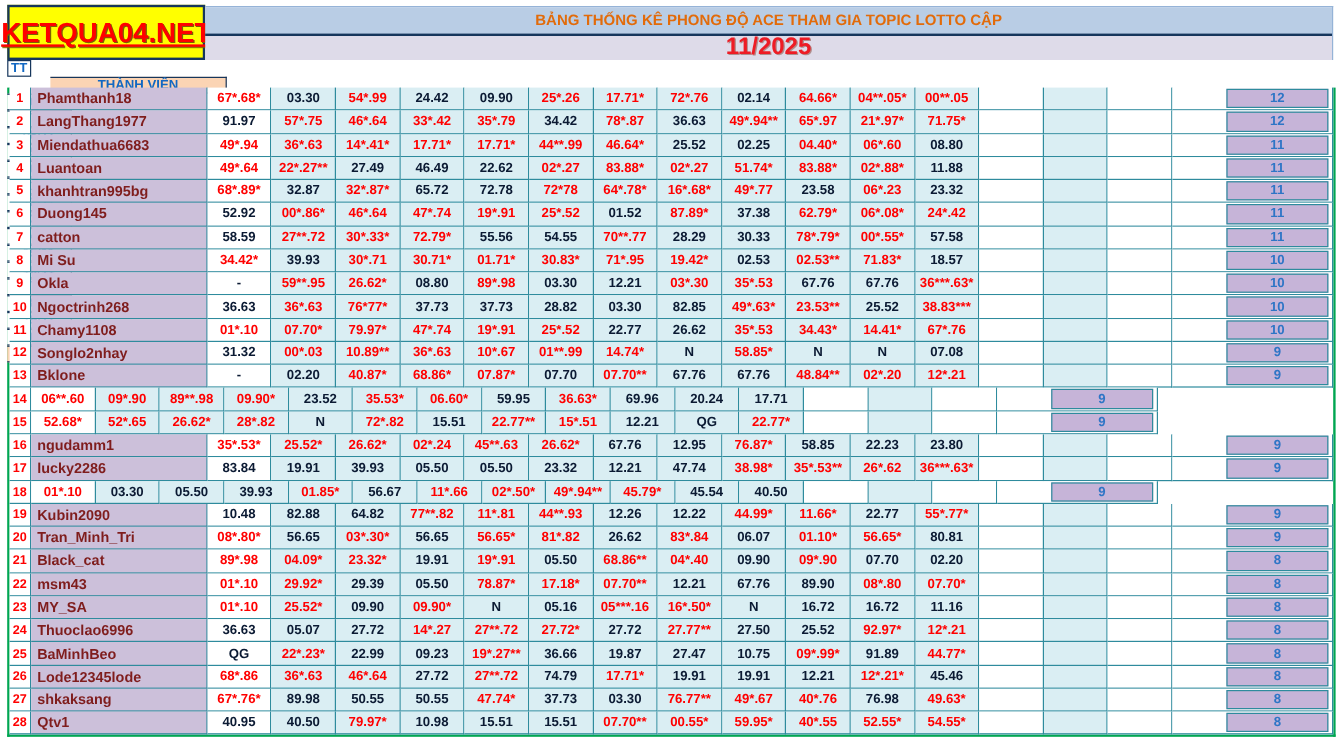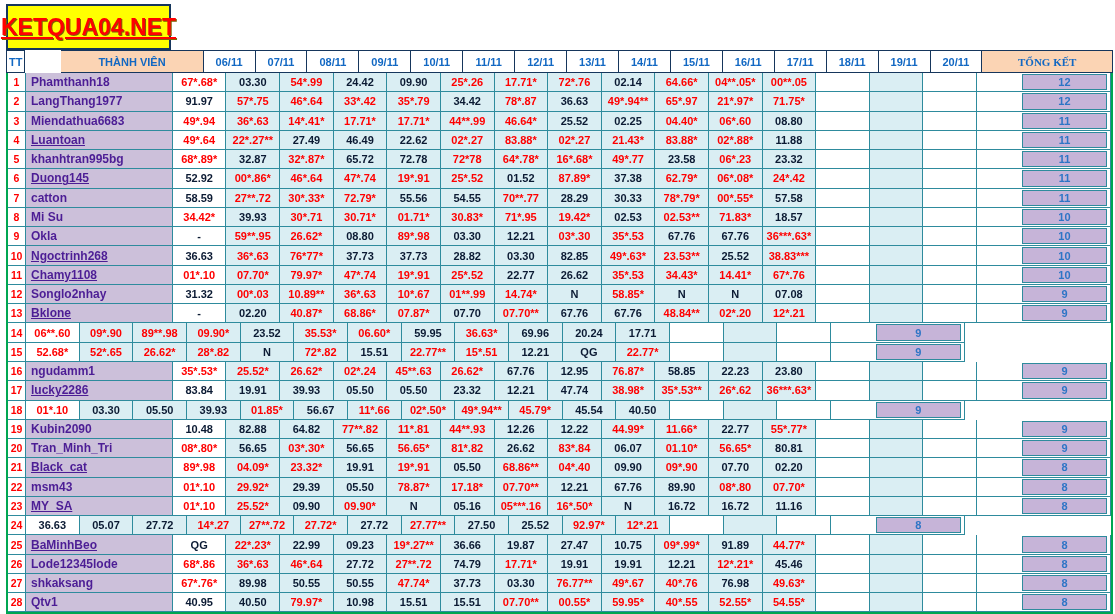--- a/index.html
+++ b/index.html
@@ -13,57 +13,61 @@
   .logo span{font-size:23px;font-weight:bold;color:#ff0000;text-decoration:underline;
              letter-spacing:0px;text-shadow:1px 1px 0 #7f6000;}
   .titles{width:940px;display:flex;flex-direction:column;border-top:1px solid #95b3d7;border-right:1px solid #95b3d7;box-sizing:border-box;}
   .titlerow{height:24px;background:#b9cde5;border-bottom:2px solid #16365c;box-sizing:border-box;
             display:flex;align-items:center;justify-content:center;
             color:#e26b0a;font-weight:bold;font-size:12.5px;}
   .monthrow{height:20px;background:#dedbe9;display:flex;align-items:center;justify-content:center;
             color:#ee1c25;font-weight:bold;font-size:20px;text-shadow:1px 1px 0 #b08d8d;}
 
   
-  .headrow{display:flex;width:1107px;height:23px;}
+  .headrow{display:flex;width:1107px;height:23px;flex-direction:column;}
   .h{box-sizing:border-box;border:1px solid #16365c;border-left-width:0;
      display:flex;align-items:center;justify-content:center;
      font-weight:bold;font-size:11px;color:#1268c3;background:#ffffff;}
   .h.first{border-left-width:1px;}
   .h.tt{width:20px;}
   .h.member{width:147px;background:#fbd4b4;margin-left:36px;}
   .h.date{width:53.67px;}
   .h.total{width:135px;background:#fbd4b4;font-family:Liberation Serif, serif;}
 
   
   .grid{width:1107px;border-left:2px solid #00a651;border-right:2px solid #00a651;
         border-bottom:2px solid #00a651;box-sizing:border-box;}
   .row{display:flex;height:19.28px;}
   .cell{box-sizing:border-box;border-right:1px solid #2e8b9d;border-bottom:1px solid #2e8b9d;
         display:flex;align-items:center;justify-content:center;
         font-weight:bold;font-size:11px;color:#0b1a33;background:#ffffff;overflow:hidden;white-space:nowrap;}
   .cell.tt{width:18px;color:#ff0000;font-size:10.5px;}
   .cell.name{width:147px;justify-content:flex-start;padding-left:5px;background:#ccc0da;
-             color:#4c1d95;font-size:12px;}
-  .cell.name.link{text-decoration:underline;}
+             color:#7f1d1d;font-size:12px;}
+  .cell.name.link{}
   .cell.val{width:53.67px;background:#daeef3;}
   .cell.val.wbg{background:#ffffff;}
   .cell.val.red{color:#ff0000;}
   .cell.tk{width:134px;background:#ffffff;padding:0;}
   .tkbox{margin:1px 3px 1px 45px;flex:1;align-self:stretch;background:#c6b4d8;
          border:1px solid #2e8b9d;display:flex;align-items:center;justify-content:center;
          color:#2e75c6;font-weight:bold;font-size:11px;box-sizing:border-box;}
 </style>
 </head>
 <body>
 
 <div class="wrap">
 
   <div class="topband">
     <div class="logo">
       <span>KETQUA04.NET</span>
+    </div>
+    <div class="titles">
+      <div class="titlerow">BẢNG THỐNG KÊ PHONG ĐỘ ACE THAM GIA TOPIC  LOTTO CẬP</div>
+      <div class="monthrow">11/2025</div>
     </div>
   </div>
 
   <div class="headrow">
     <div class="h tt first">TT</div>
     <div class="h member">THÀNH VIÊN</div>
 
     <div class="h date">06/11</div>
       <div class="h date">07/11</div>
       <div class="h date">08/11</div>
@@ -153,21 +157,21 @@
         <div class="cell tt">4</div>
         <div class="cell name link">Luantoan</div>
         <div class="cell val wbg red">49*.64</div>
         <div class="cell val red">22*.27**</div>
         <div class="cell val">27.49</div>
         <div class="cell val">46.49</div>
         <div class="cell val">22.62</div>
         <div class="cell val red">02*.27</div>
         <div class="cell val red">83.88*</div>
         <div class="cell val red">02*.27</div>
-        <div class="cell val red">21.43*</div>
+        <div class="cell val red">51.74*</div>
         <div class="cell val red">83.88*</div>
         <div class="cell val red">02*.88*</div>
         <div class="cell val">11.88</div>
         <div class="cell val wbg"></div>
         <div class="cell val"></div>
         <div class="cell val wbg"></div>
         <div class="cell tk">
           <div class="tkbox">11</div>
         </div>
       </div>
@@ -581,20 +585,21 @@
         <div class="cell val">11.16</div>
         <div class="cell val wbg"></div>
         <div class="cell val"></div>
         <div class="cell val wbg"></div>
         <div class="cell tk">
           <div class="tkbox">8</div>
         </div>
       </div>
       <div class="row">
         <div class="cell tt">24</div>
+        <div class="cell name">Thuoclao6996</div>
         <div class="cell val wbg">36.63</div>
         <div class="cell val">05.07</div>
         <div class="cell val">27.72</div>
         <div class="cell val red">14*.27</div>
         <div class="cell val red">27**.72</div>
         <div class="cell val red">27.72*</div>
         <div class="cell val">27.72</div>
         <div class="cell val red">27.77**</div>
         <div class="cell val">27.50</div>
         <div class="cell val">25.52</div>

